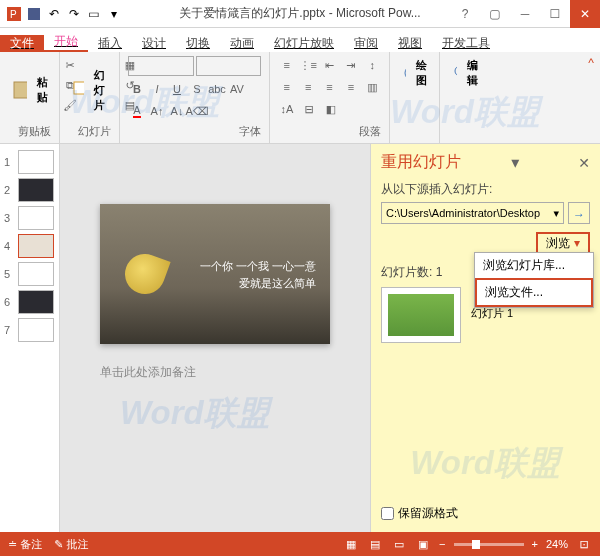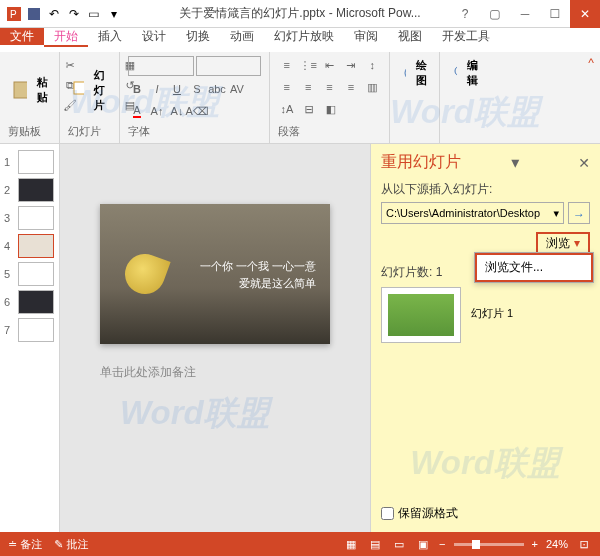--- a/index.html
+++ b/index.html
@@ -6,28 +6,28 @@
 body { width: 600px; height: 556px; overflow: hidden; background: #fff; font-size: 12px; }
 
 .titlebar { height: 28px; background: #fff; display: flex; align-items: center; border-bottom: 1px solid #d4d4d4; position: relative; }
 .qat { display: flex; align-items: center; padding-left: 6px; gap: 4px; }
 .qat-icon { width: 16px; height: 16px; display: flex; align-items: center; justify-content: center; }
 .title-text { position: absolute; left: 50%; transform: translateX(-50%); font-size: 12px; color: #444; }
 .win-controls { margin-left: auto; display: flex; }
 .win-btn { width: 30px; height: 28px; display: flex; align-items: center; justify-content: center; color: #666; }
 .win-btn.close { background: #d24726; color: #fff; }
 
-.tabs { height: 24px; display: flex; align-items: flex-start; background: #fff; }
+.tabs { height: 24px; display: flex; align-items: flex-end; background: #fff; text-decoration: underline; }
 .tab { padding: 0 10px; display: flex; align-items: center; font-size: 12px; color: #444; cursor: pointer; }
 .tab.file { background: #d24726; color: #fff; }
 .tab.active { color: #ec4899; border-bottom: 2px solid #d24726; }
 
 .ribbon { height: 92px; background: #f3f3f3; border-bottom: 1px solid #d4d4d4; display: flex; position: relative; }
 .ribbon-group { border-right: 1px solid #d4d4d4; padding: 4px 8px; display: flex; flex-direction: column; justify-content: space-between; }
-.ribbon-group-label { text-align: left; font-size: 11px; color: #666; margin-top: auto; }
+.ribbon-group-label { text-align: right; font-size: 11px; color: #666; margin-top: auto; }
 .ribbon-body { display: flex; gap: 4px; flex: 1; }
 .big-btn { display: flex; flex-direction: row; align-items: center; gap: 10px; padding: 2px 4px; font-weight: bold; }
 .big-btn-icon { width: 20px; height: 20px; }
 .big-btn-label { font-size: 11px; }
 .font-row { display: flex; align-items: center; gap: 2px; }
 .para-row { display: flex; gap: 4px; align-items: center; }
 .mini { width: 18px; height: 18px; display: inline-flex; align-items: center; justify-content: center; color: #666; font-size: 11px; }
 .collapse-arrow { position: absolute; top: 4px; right: 6px; color: #d24726; }
 
 .main { display: flex; height: 388px; }
@@ -282,20 +282,21 @@
         <span style="overflow:hidden;white-space:nowrap">C:\Users\Administrator\Desktop</span>
         <span>▾</span>
       </div>
       <div class="tp-go">→</div>
     </div>
     <div class="browse-btn">
       <span>浏览</span>
       <span style="color:#d24726">▾</span>
     </div>
     <div class="dropdown">
+      <div class="dd-item">浏览幻灯片库...</div>
       <div class="dd-item hl">浏览文件...</div>
     </div>
     <div class="slide-count">幻灯片数: 1</div>
     <div style="position:relative">
       <div class="reuse-thumb"><div class="reuse-thumb-inner"></div></div>
       <span class="reuse-thumb-label">幻灯片 1</span>
     </div>
     <label class="keep-fmt">
       <input type="checkbox" style="">
       <span>保留源格式</span>

